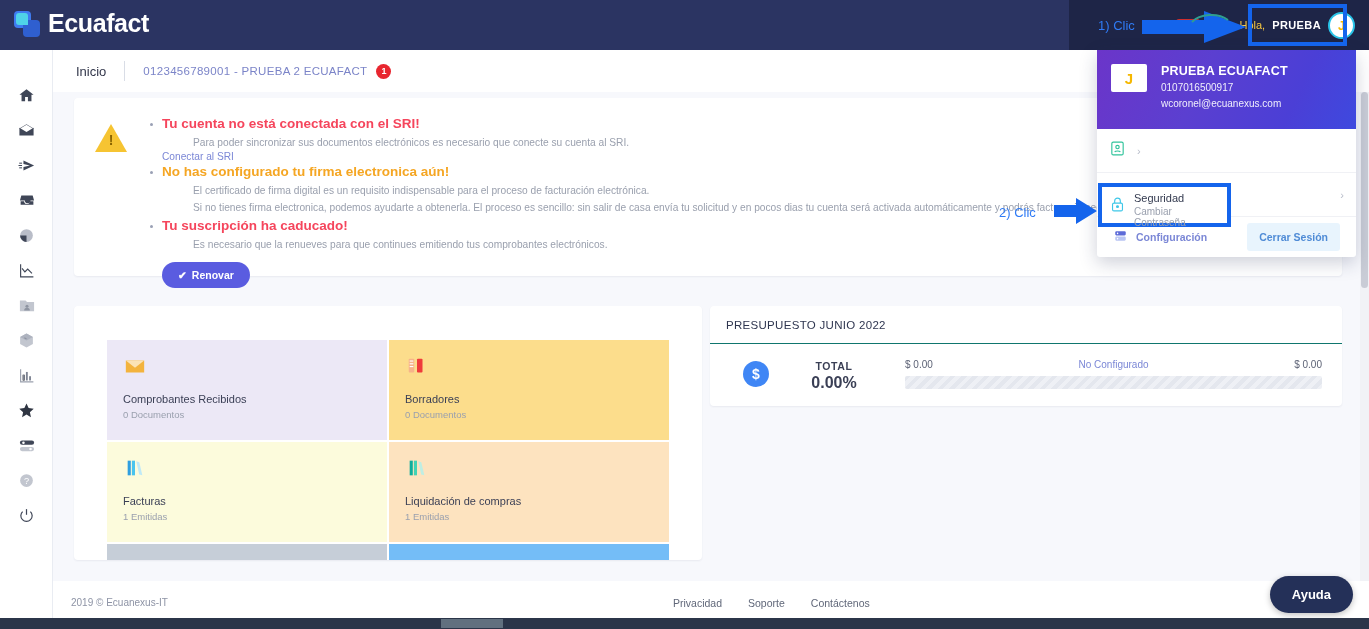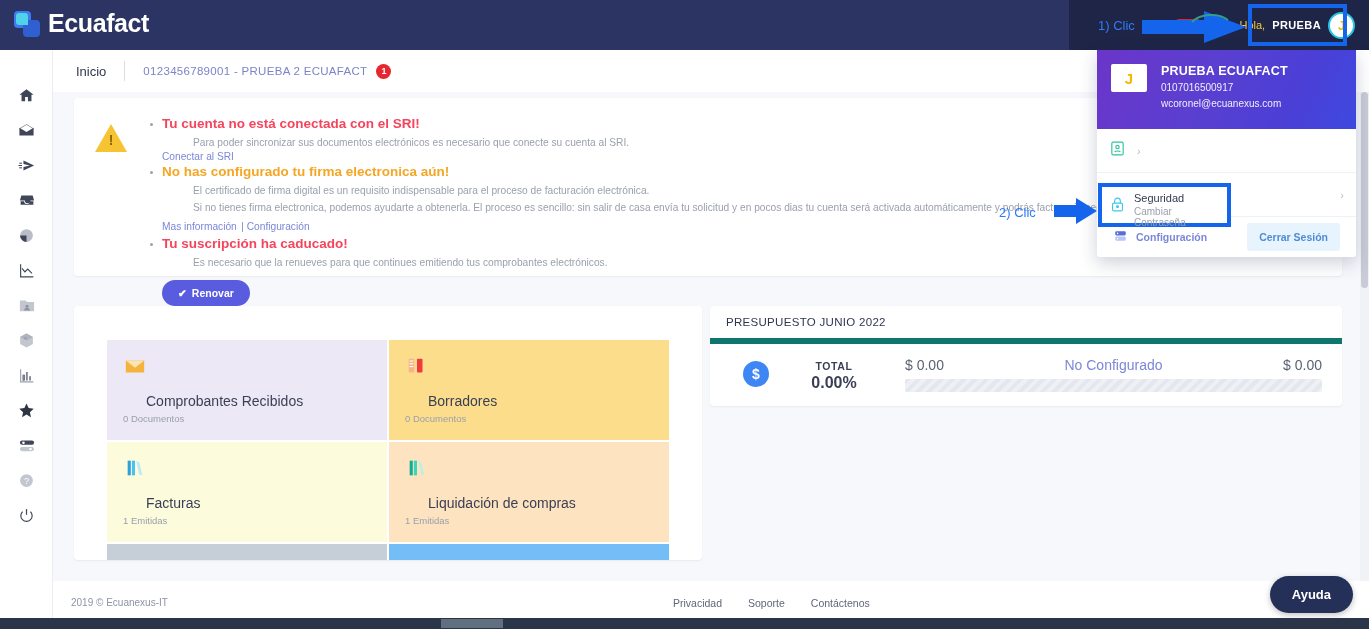--- a/index.html
+++ b/index.html
@@ -125,43 +125,43 @@
 
   
   .cards-panel {
     position:absolute; left:21px; top:214px; width:628px; height:254px;
     background:#ffffff; border-radius:4px; box-shadow:0 1px 2px rgba(40,50,90,.07);
     overflow:hidden; padding:34px 33px 0 33px;
   }
   .cards-grid { display:grid; grid-template-columns:1fr 1fr; gap:2px 2px; }
   .kcard { height:100px; padding:15px 16px 0 16px; position:relative; }
   .kcard-icon { height:26px; margin-bottom:12px; }
-  .kcard-title { font-size:14px; color:#3a3f55; margin-bottom:4px;margin-left:23px; }
+  .kcard-title { font-size:11px; color:#3a3f55; margin-bottom:4px; }
   .kcard-sub { font-size:9.5px; color:#9aa0ae; }
 
   .budget-panel {
     position:absolute; left:657px; top:214px; width:632px; height:100px;
     background:#ffffff; border-radius:4px; box-shadow:0 1px 2px rgba(40,50,90,.07);
   }
   .budget-head {
-    height:38px; border-bottom:6px solid #0f766e; display:flex; align-items:center;
+    height:38px; border-bottom:1px solid #0f766e; display:flex; align-items:center;
     padding-left:16px;
   }
   .budget-title { font-size:11.5px; color:#2f3650; letter-spacing:0.3px; }
   .budget-body { display:flex; align-items:center; padding:12px 20px 0 20px; }
   .coin {
     width:26px; height:26px; border-radius:50%; background:#3f86f5;
     color:#fff; font-size:14px; font-weight:bold; display:flex;
     align-items:center; justify-content:center; margin-left:13px;
   }
   .budget-total { width:130px; text-align:center; }
   .b-total-lbl { font-size:10.5px; color:#3a3f55; font-weight:bold; letter-spacing:0.6px;}
   .b-total-val { font-size:16px; color:#3a3f55; font-weight:bold; margin-top:2px; }
   .budget-bar-wrap { flex:1; padding-left:6px; }
-  .bar-labels { display:flex; justify-content:space-between; font-size:14px; margin-bottom:6px;align-items:flex-end; }
+  .bar-labels { display:flex; justify-content:space-between; font-size:10px; margin-bottom:6px;align-items:flex-end; }
   .bl-left { color:#5c6275; }
   .bl-mid { color:#7b87d6; }
   .bl-right { color:#5c6275; }
   .bar-track {
     height:13px; border-radius:2px;
     background: repeating-linear-gradient(135deg,#e4e7ee 0 4px,#eef0f5 4px 8px);
   }
 
   
   .footer {
@@ -367,25 +367,20 @@
         <div class="alert-item">
           <div class="a-title a-red">Tu cuenta no está conectada con el SRI!</div>
           <div class="a-desc">Para poder sincronizar sus documentos electrónicos es necesario que conecte su cuenta al SRI.</div>
           <div class="a-link">Conectar al SRI</div>
         </div>
 
         <div class="alert-item">
           <div class="a-title a-orange">No has configurado tu firma electronica aún!</div>
           <div class="a-desc">El certificado de firma digital es un requisito indispensable para el proceso de facturación electrónica.</div>
           <div class="a-desc">Si no tienes firma electronica, podemos ayudarte a obtenerla. El proceso es sencillo: sin salir de casa envía tu solicitud y en pocos dias tu cuenta será activada automáticamente y podrás facturar inmediatamente.</div>
-          <div>
-            <span class="a-link">Mas información</span>
-            <span class="a-link"> | </span>
-            <span class="a-link">Configuración</span>
-          </div>
         </div>
 
         <div class="alert-item">
           <div class="a-title a-red">Tu suscripción ha caducado!</div>
           <div class="a-desc">Es necesario que la renueves para que continues emitiendo tus comprobantes electrónicos.</div>
           <button class="btn-renovar">
             <span>✔</span>
             <span>Renovar</span>
           </button>
         </div>

